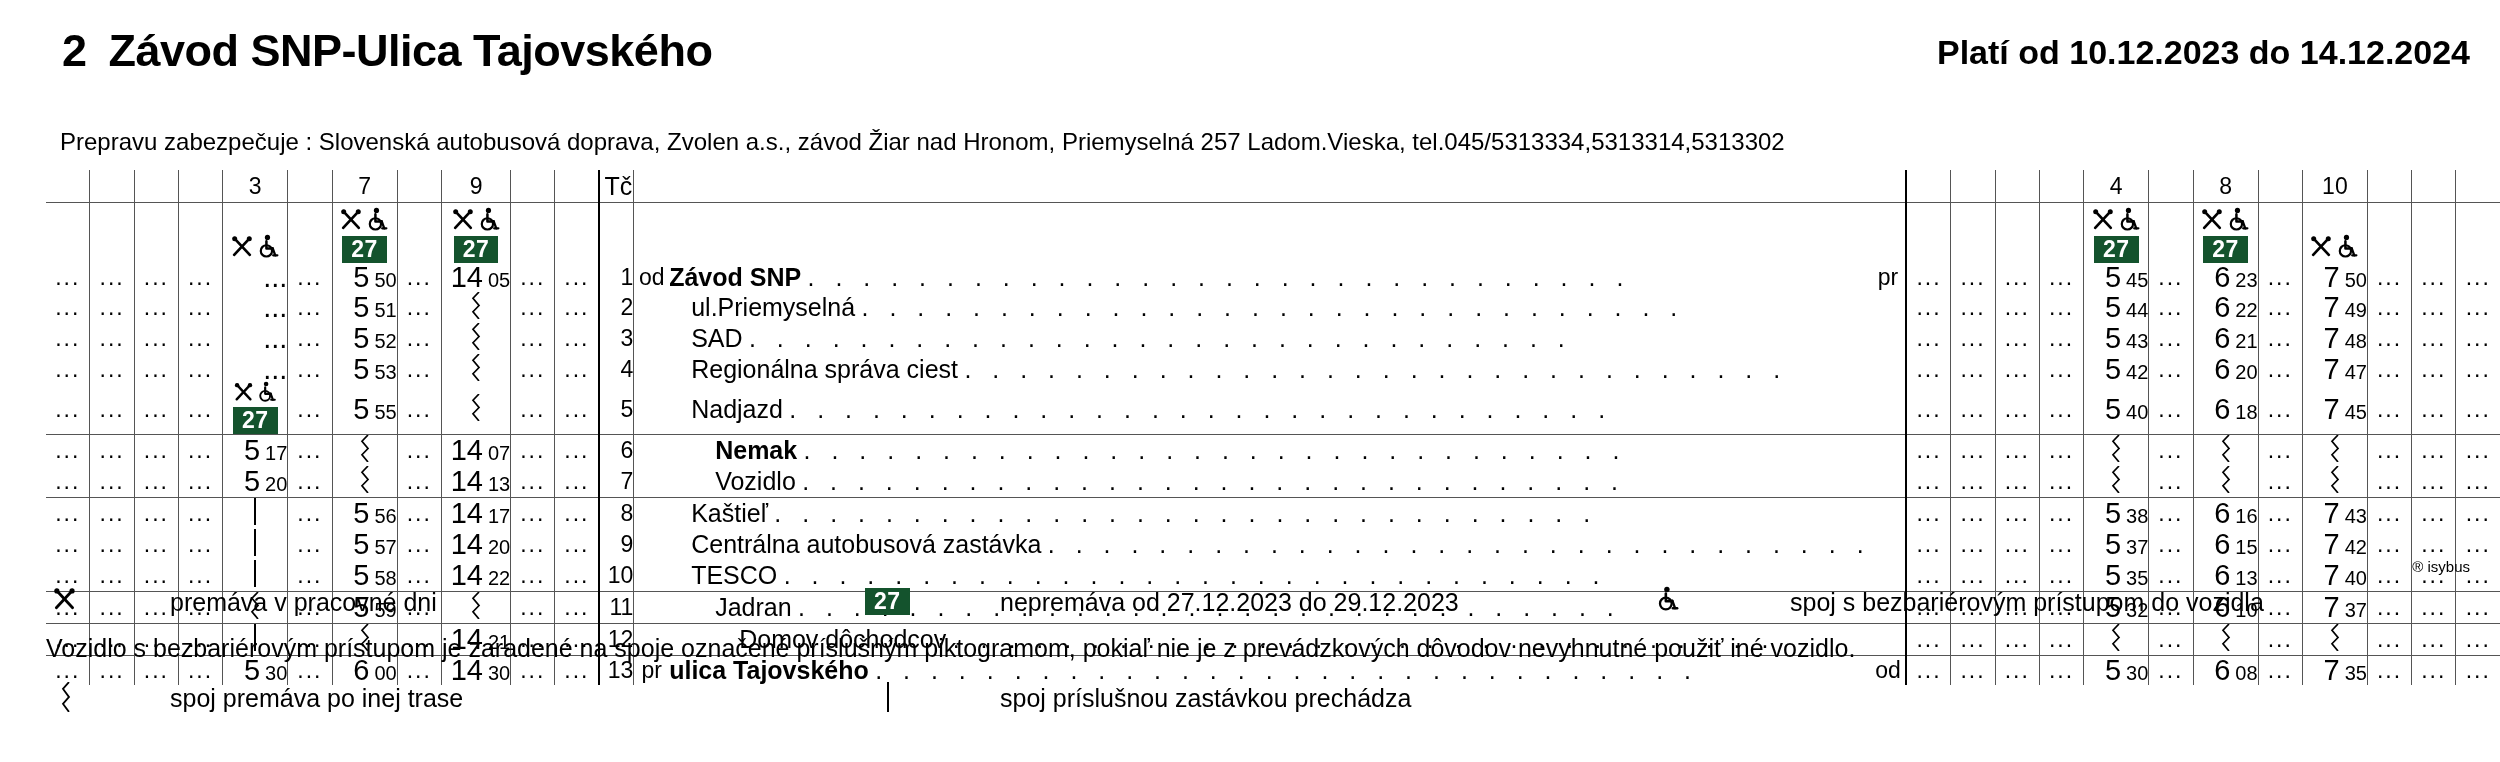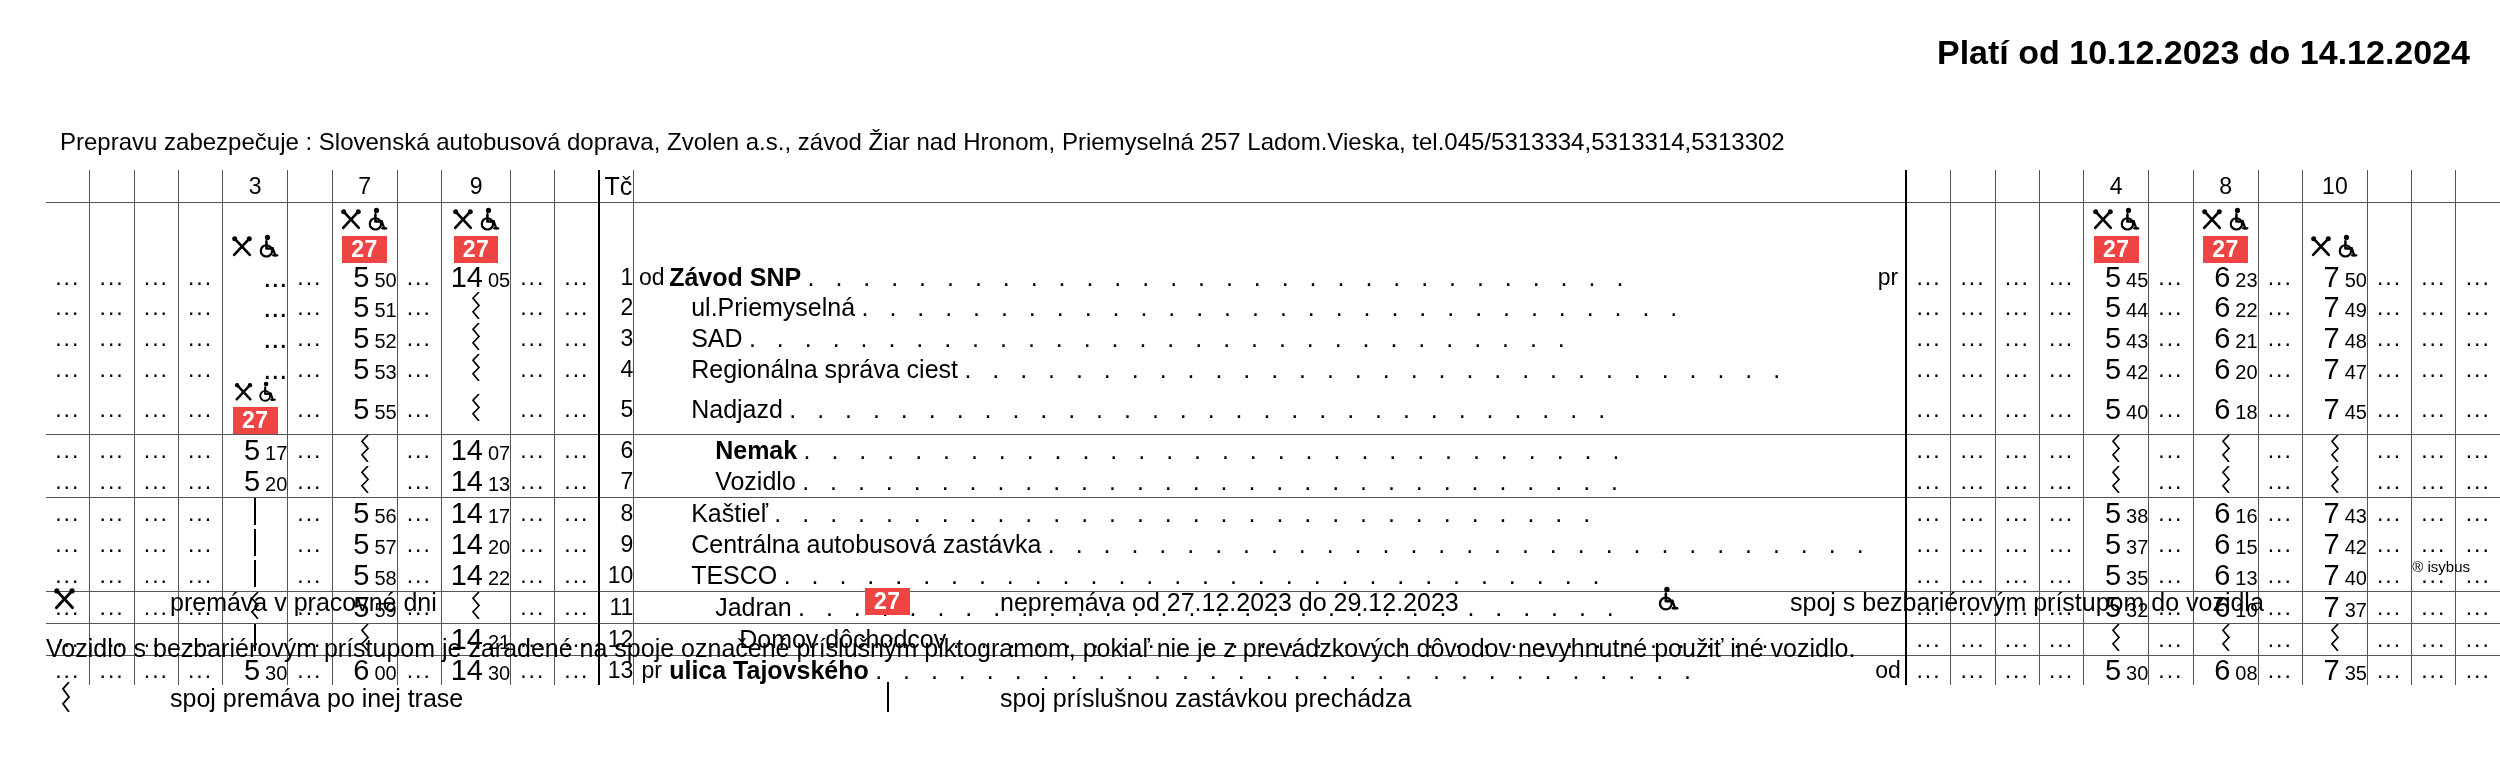--- a/index.html
+++ b/index.html
@@ -38,41 +38,44 @@
   .tcnum{text-align:right;font-size:25px;padding-right:5px;width:34px;}
   .odpr{font-size:23px;text-align:center;width:44px;}
   .stopname{font-size:25px;display:inline-block;}
   .stopname.b{font-weight:bold;}
   .leader{display:inline-block;overflow:hidden;font-size:25px;letter-spacing:7px;vertical-align:bottom;}
   .ind1{padding-left:22px;}
   .ind2{padding-left:46px;}
 
   
   .picto{display:inline-block;line-height:1;}
-  .badge27{display:inline-block;background:#ef4444;color:#fff;font-weight:bold;font-size:23px;
+  .badge27{display:inline-block;background:#14532d;color:#fff;font-weight:bold;font-size:23px;
            padding:1px 9px 2px 9px;line-height:1.05;letter-spacing:.5px;}
   .pic-wrap{display:flex;flex-direction:column;align-items:center;justify-content:flex-end;height:100%;}
   .pic-icons{display:flex;align-items:flex-end;gap:1px;height:26px;}
 
   
   .mark{display:block;text-align:center;}
 
   
   .legend{position:absolute;left:0;top:586px;width:2500px;font-size:25px;}
   .lg-item{position:absolute;white-space:nowrap;text-align:center;}
   .lg-sym{position:absolute;}
   .note{position:absolute;font-size:25px;white-space:nowrap;}
   .isybus{position:absolute;right:30px;top:558px;font-size:15px;}
 </style>
 </head>
 <body>
 
 <div class="page">
 
   <div class="hdr">
+    <div class="route-title">
+      <span class="route-num">2</span><span>Závod SNP-Ulica Tajovského</span>
+    </div>
     <div class="validity">Platí od 10.12.2023 do 14.12.2024</div>
     <div class="operator">Prepravu zabezpečuje   : Slovenská autobusová doprava, Zvolen a.s., závod Žiar nad Hronom, Priemyselná 257 Ladom.Vieska, tel.045/5313334,5313314,5313302</div>
   </div>
 
   <table class="tbl" id="grid">
       <colgroup>
         <col style="width:62px">
         <col style="width:62px">
         <col style="width:62px">
         <col style="width:62px">

